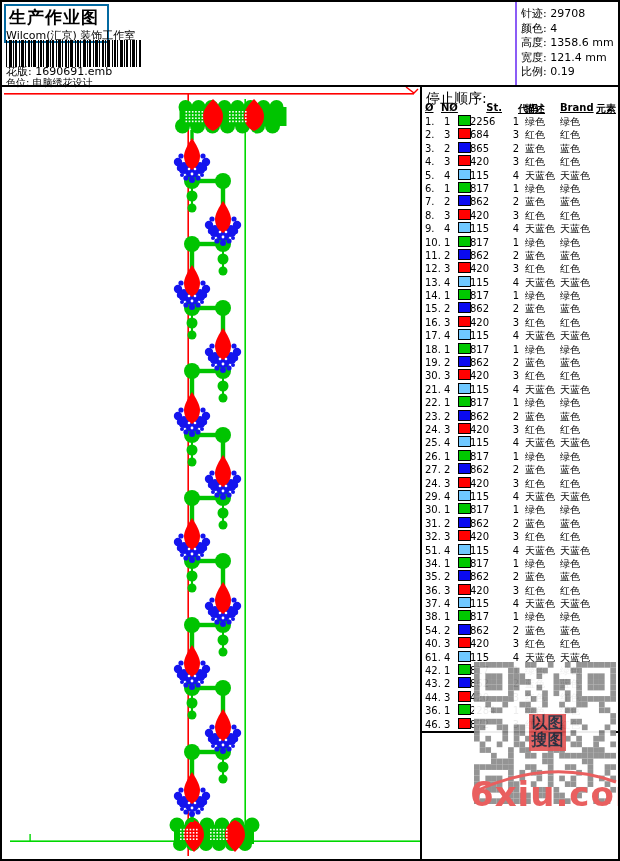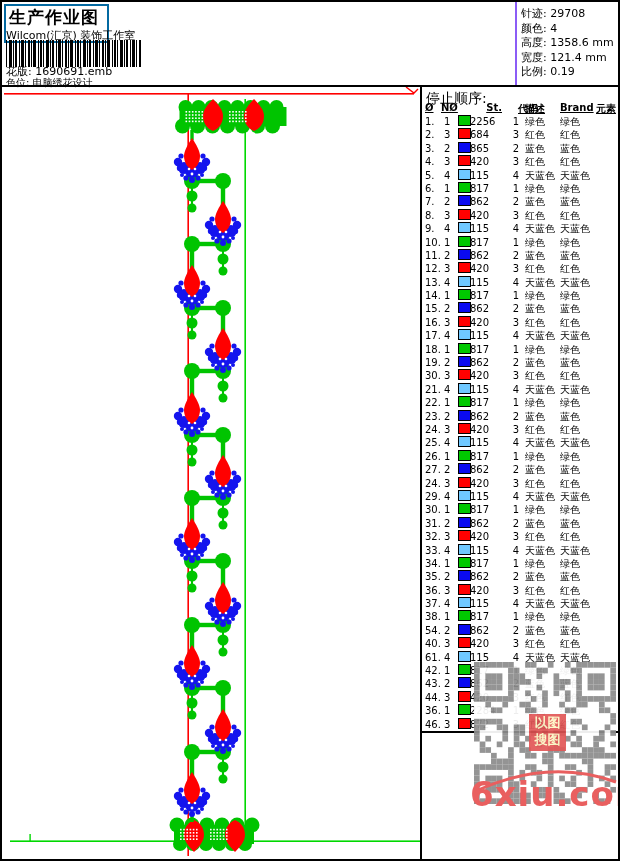--- a/index.html
+++ b/index.html
@@ -30,21 +30,21 @@
   .trow{position:relative;height:13.4px;}
   .trow span{position:absolute;top:0;line-height:13.4px;font-size:10px;white-space:nowrap;}
   .t-seq{left:3px;} .t-n{left:22px;}
   .t-sw{position:absolute;left:36px;top:2px;width:11px;height:9px;border:1px solid #000;}
   .t-st{left:48px;width:31px;text-align:left;} .t-code{left:80px;width:17px;text-align:right;}
   .t-desc{left:103px;} .t-brand{left:138px;}
   
   .watermark{position:absolute;left:0;top:0;width:620px;height:861px;pointer-events:none;opacity:0.93;}
   .qr{position:absolute;left:472px;top:660px;width:142px;height:142px;}
   .seal{position:absolute;left:527px;top:712px;width:37px;height:37px;background:#e04b4b;
-        color:#fef9c3;font-size:13px;font-weight:bold;line-height:17px;text-align:center;opacity:0.92;}
+        color:#0f172a;font-size:16px;font-weight:bold;line-height:17px;text-align:center;opacity:0.92;}
   .site{position:absolute;left:468px;top:772px;font-size:34px;font-weight:bold;color:#e85353;
         letter-spacing:1px;}
   .swoosh{position:absolute;left:468px;top:752px;width:150px;height:46px;}
 </style>
 </head>
 <body>
 
 <div class="page">
 
   <div class="header">
@@ -865,21 +865,21 @@
         <div class="trow">
           <span class="t-seq">32.</span>
           <span class="t-n">3</span>
           <span class="t-sw" style="background: rgb(255, 0, 0);"></span>
           <span class="t-st">420</span>
           <span class="t-code">3</span>
           <span class="t-desc">红色</span>
           <span class="t-brand">红色</span>
         </div>
         <div class="trow">
-          <span class="t-seq">33.</span>
+          <span class="t-seq">51.</span>
           <span class="t-n">4</span>
           <span class="t-sw" style="background: rgb(111, 200, 255);"></span>
           <span class="t-st">115</span>
           <span class="t-code">4</span>
           <span class="t-desc">天蓝色</span>
           <span class="t-brand">天蓝色</span>
         </div>
         <div class="trow">
           <span class="t-seq">34.</span>
           <span class="t-n">1</span>

